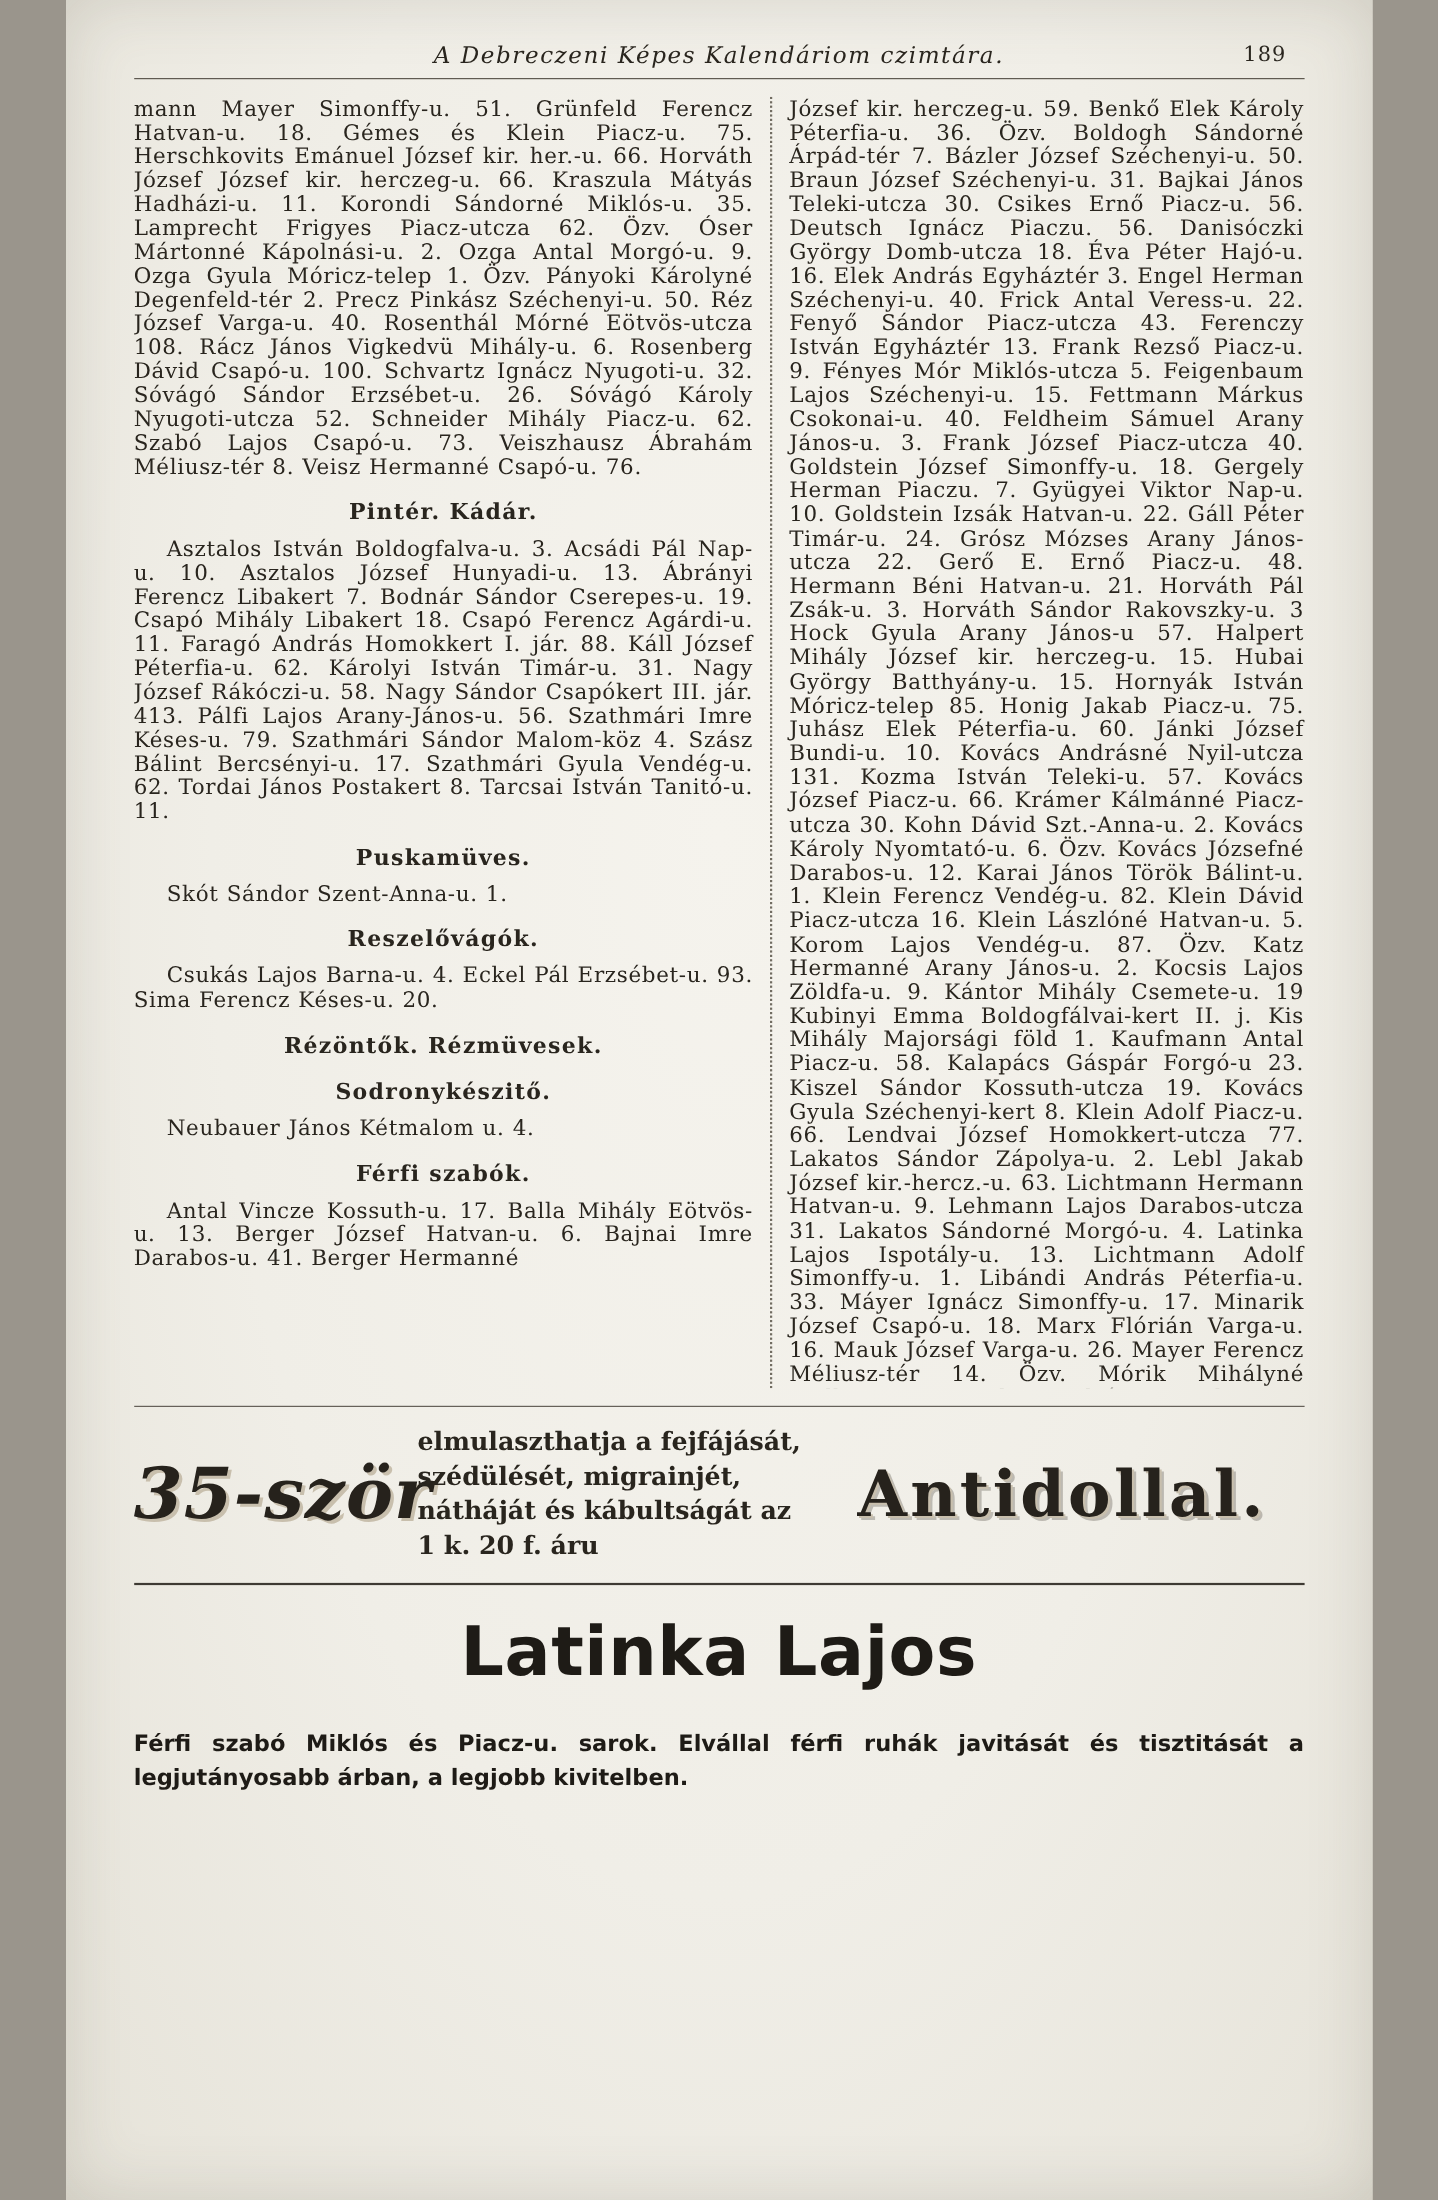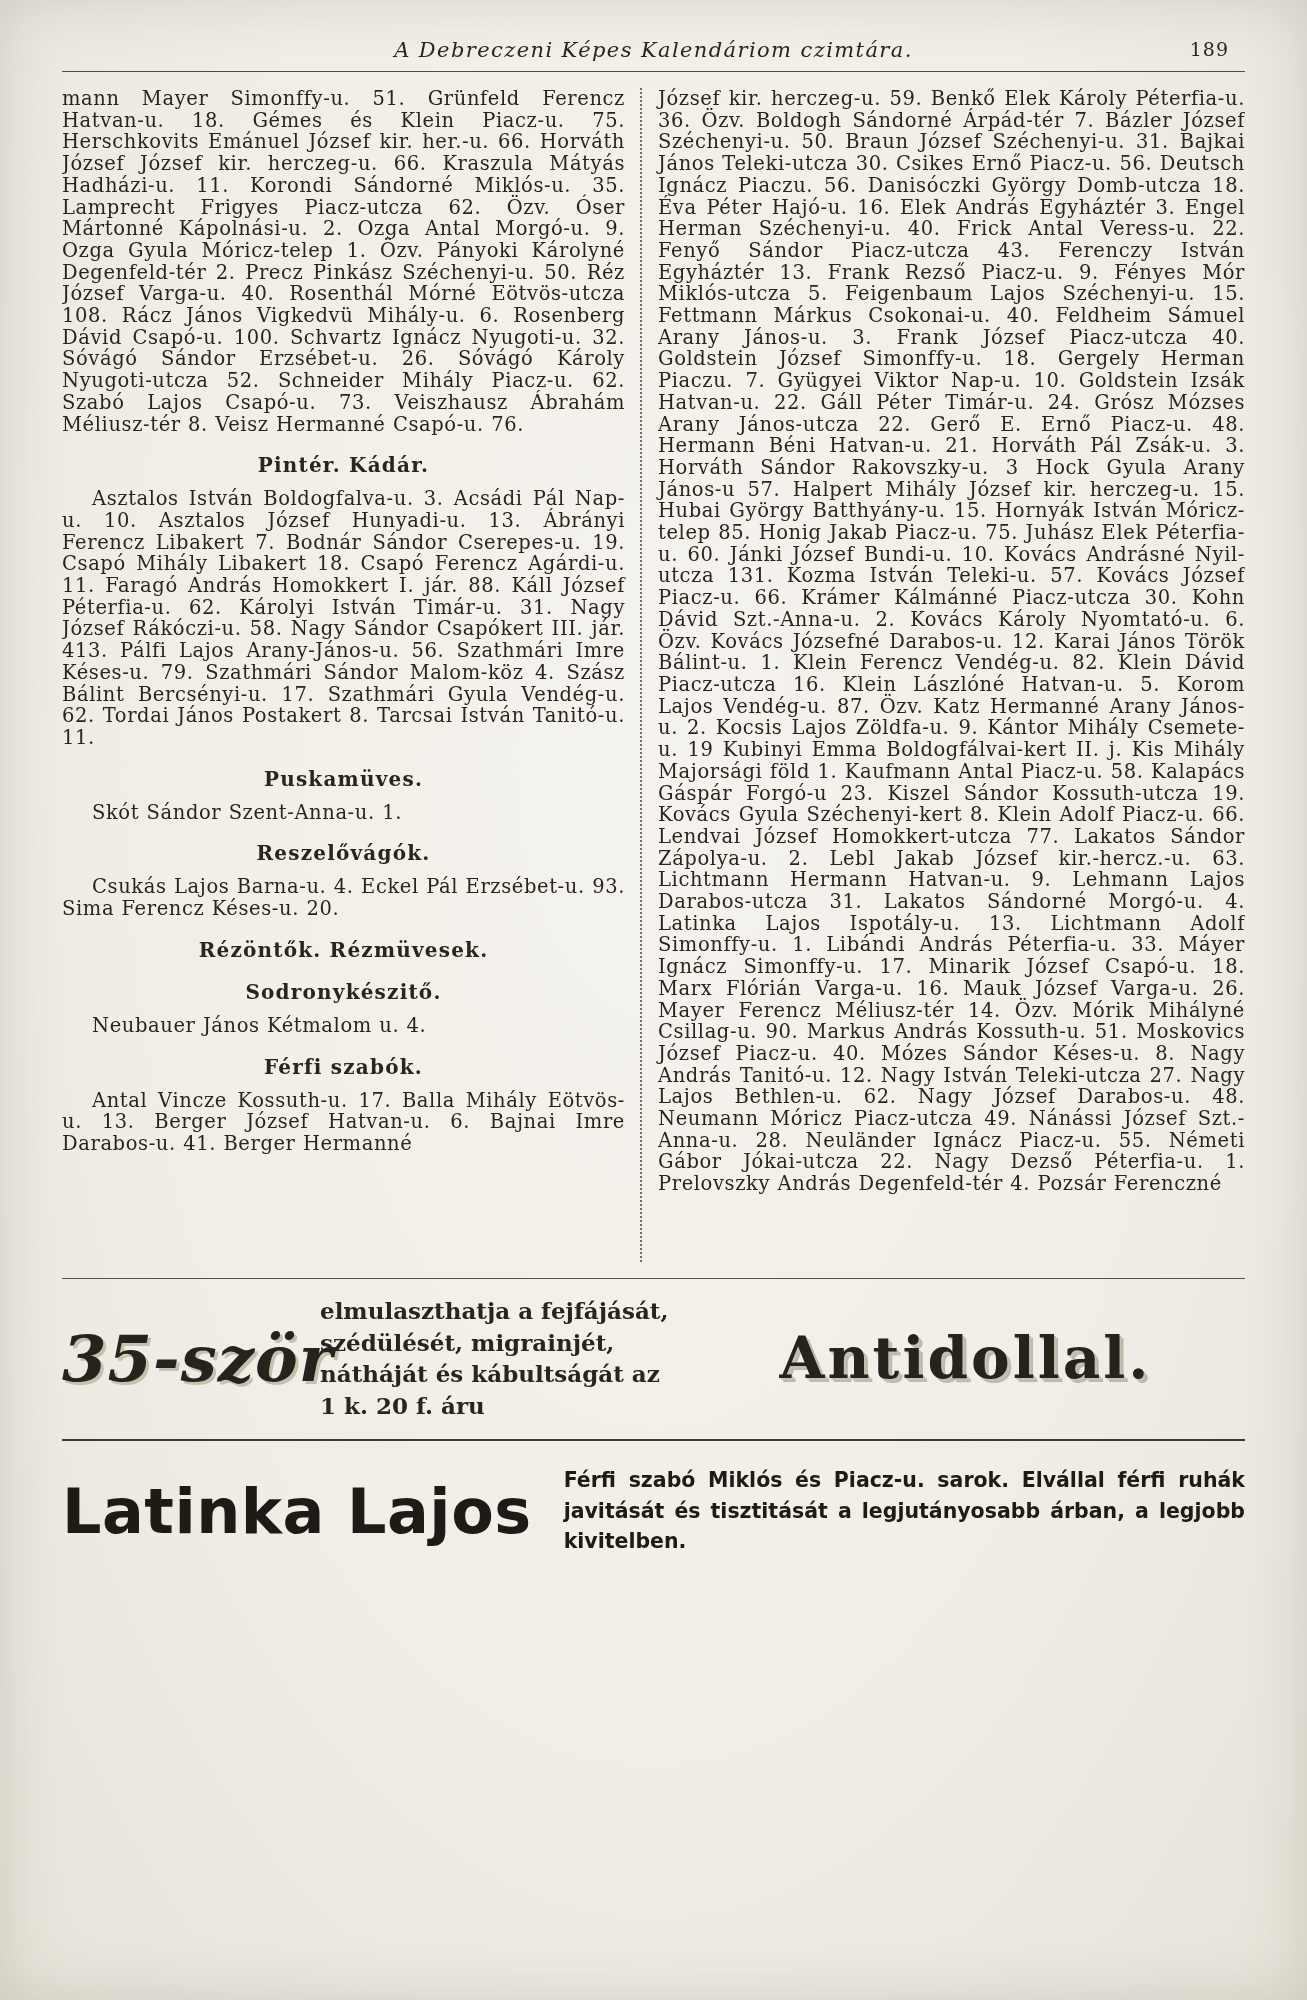--- a/index.html
+++ b/index.html
@@ -1,19 +1,19 @@
 <!DOCTYPE html>
 <html lang="hu"><head>
 <meta charset="utf-8">
 <title>Scanned directory page</title>
 <style>
   html,body { margin:0; padding:0; background:#9a958c; }
   .page {
     position:relative;
-    width:1307px; height:2000px;
+    width:1188px; height:2000px;
     margin:0 auto;
     box-sizing:border-box;
     background: radial-gradient(ellipse at 50% 38%, #f5f3ed 0%, #f0eee7 55%, #e6e3d9 100%);
     box-shadow: inset 0 0 60px rgba(90,82,66,0.18);
     font-family:"DejaVu Serif", serif;
     color:#29251e;
     overflow:hidden;
   }
 
   
@@ -56,21 +56,21 @@
   }
   .antidollal {
     flex:1; text-align:center; white-space:nowrap;
     font-weight:bold; font-size:58px; letter-spacing:3px;
     color:#26221c;
     text-shadow:2px 2px 0 #c8bfad, 4px 4px 0 rgba(82,75,64,0.32);
   }
 
   
   .ad2 { display:flex; align-items:center; margin:24px 62px 0; gap:32px;
-         font-family:"DejaVu Sans", sans-serif; }
+         font-family:"DejaVu Sans", sans-serif;flex-direction:column; }
   .latinka-name {
     white-space:nowrap;
     font-weight:bold; font-size:62px; letter-spacing:0.5px; color:#1e1b16;
   }
   .latinka-text { flex:1; font-weight:bold; font-size:20.5px; line-height:1.5; text-align:justify; color:#1e1b16; }
 </style>
 </head>
 <body>
 
 <div class="page">

